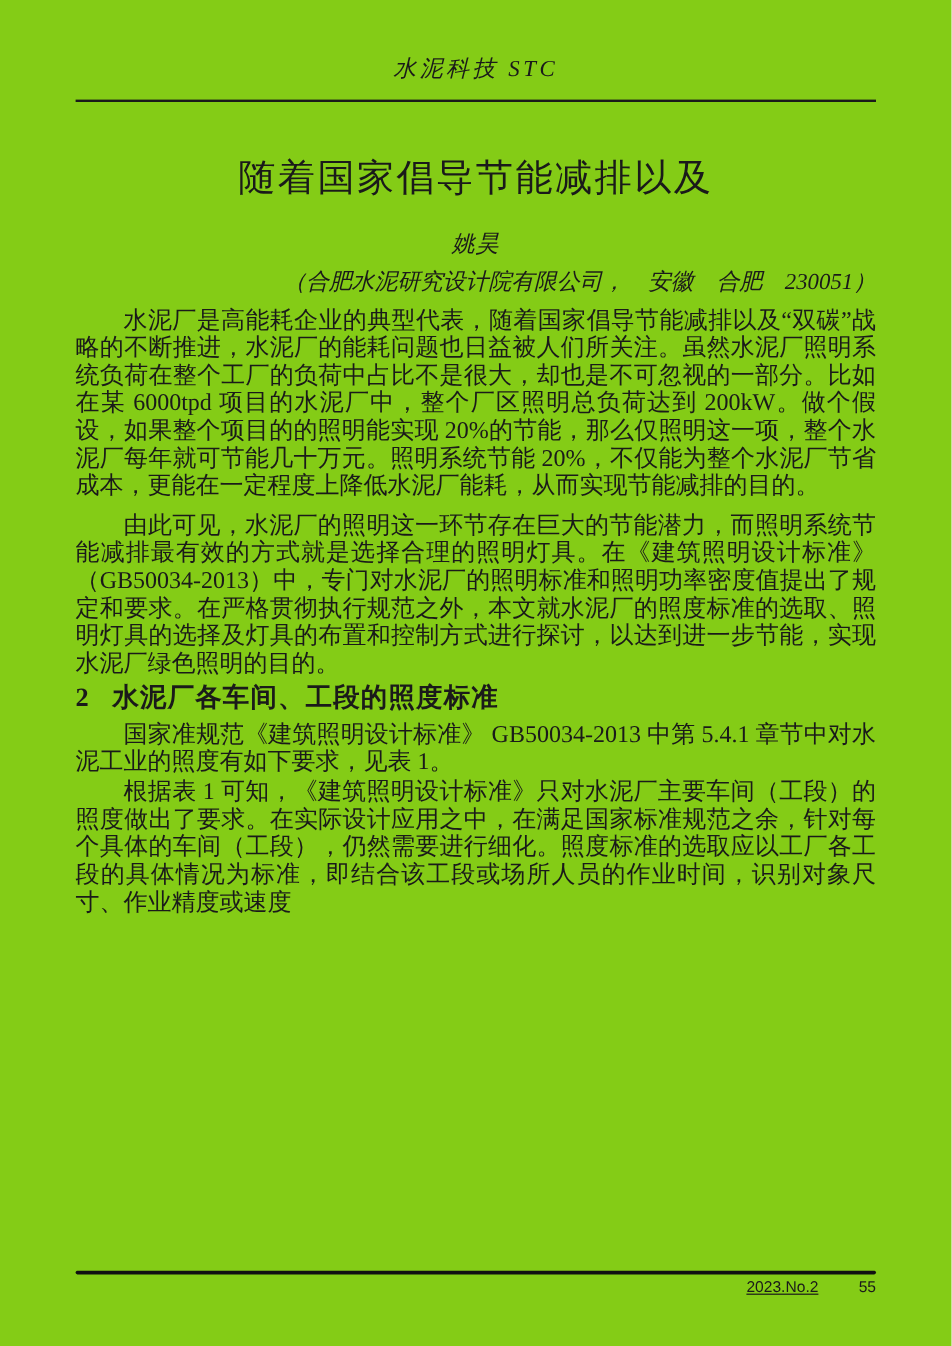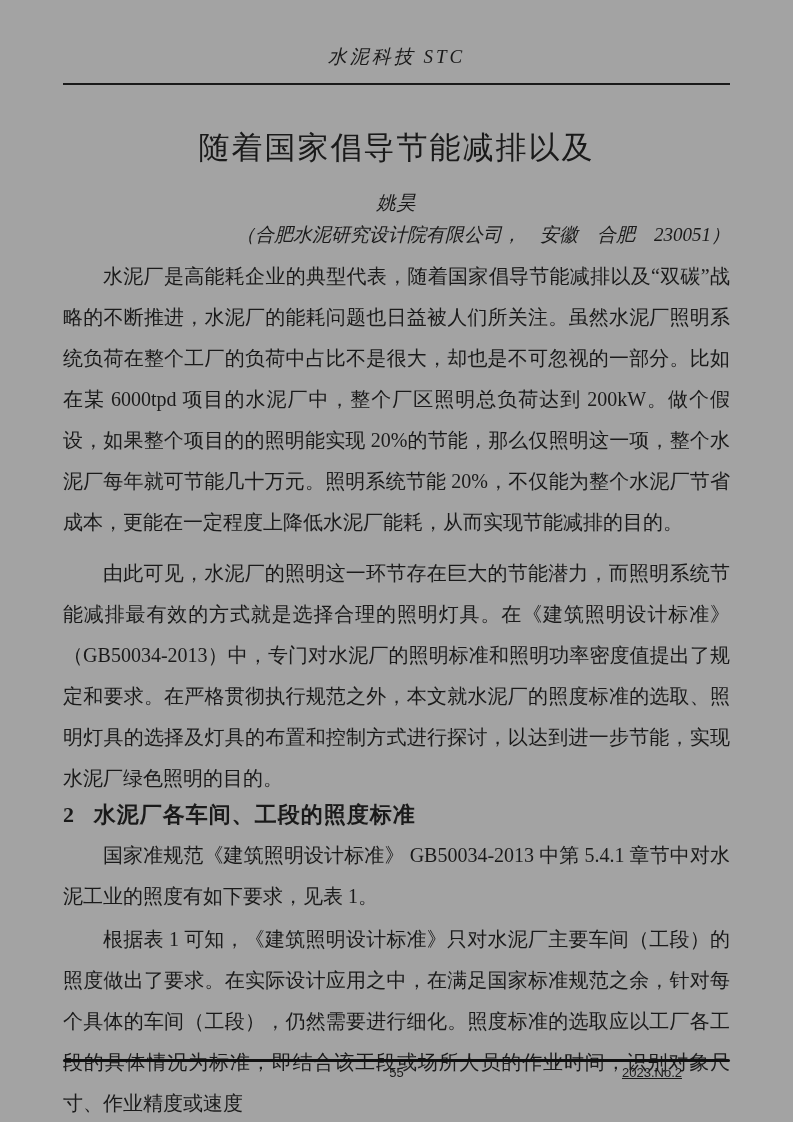--- a/index.html
+++ b/index.html
@@ -1,20 +1,20 @@
 <!DOCTYPE html>
 <html><head>
 <meta charset="utf-8">
 <style>
   html, body { margin: 0; padding: 0; background: #ffffff; }
   .page {
     position: relative;
     width: 793px;
     height: 1122px;
-    background: #a3a3a3;
+    background: #84cc16;
     color: #1a1a1a;
     font-family: "Liberation Serif", serif;
     overflow: hidden;
   }
   .content {
     position: absolute;
     left: 63px;
     top: 0;
     width: 667px;
   }
@@ -56,21 +56,21 @@
     font-size: 22px;
     font-weight: bold;
     letter-spacing: 1px;
     line-height: 1.25;
   }
   .section-heading .sec-num { margin-right: 0.85em; }
   .section-heading.second { margin-top: 2px; }
   .para {
     margin: 0;
     font-size: 20px;
-    line-height: 41px;
+    line-height: 23px;
     text-align: justify;
     text-justify: inter-character;
     text-indent: 2em;
   }
   .para.first { margin-top: 8px; }
   .para.spaced { margin-top: 10px; }
   .para.tight { margin-top: 6px; }
   .para.tightest { margin-top: 2px; }
   .footer {
     position: absolute;
@@ -86,21 +86,21 @@
   .footer-row {
     position: relative;
     margin-top: 3px;
     height: 18px;
     font-family: "Liberation Sans", sans-serif;
     font-size: 13px;
     color: #1a1a1a;
   }
   .page-number {
     display: block;
-    text-align: center;
+    text-align: right;
   }
   .issue-number {
     position: absolute;
     right: 48px;
     top: 0;
     text-decoration: underline;
   }
 </style>
 </head>
 <body>

